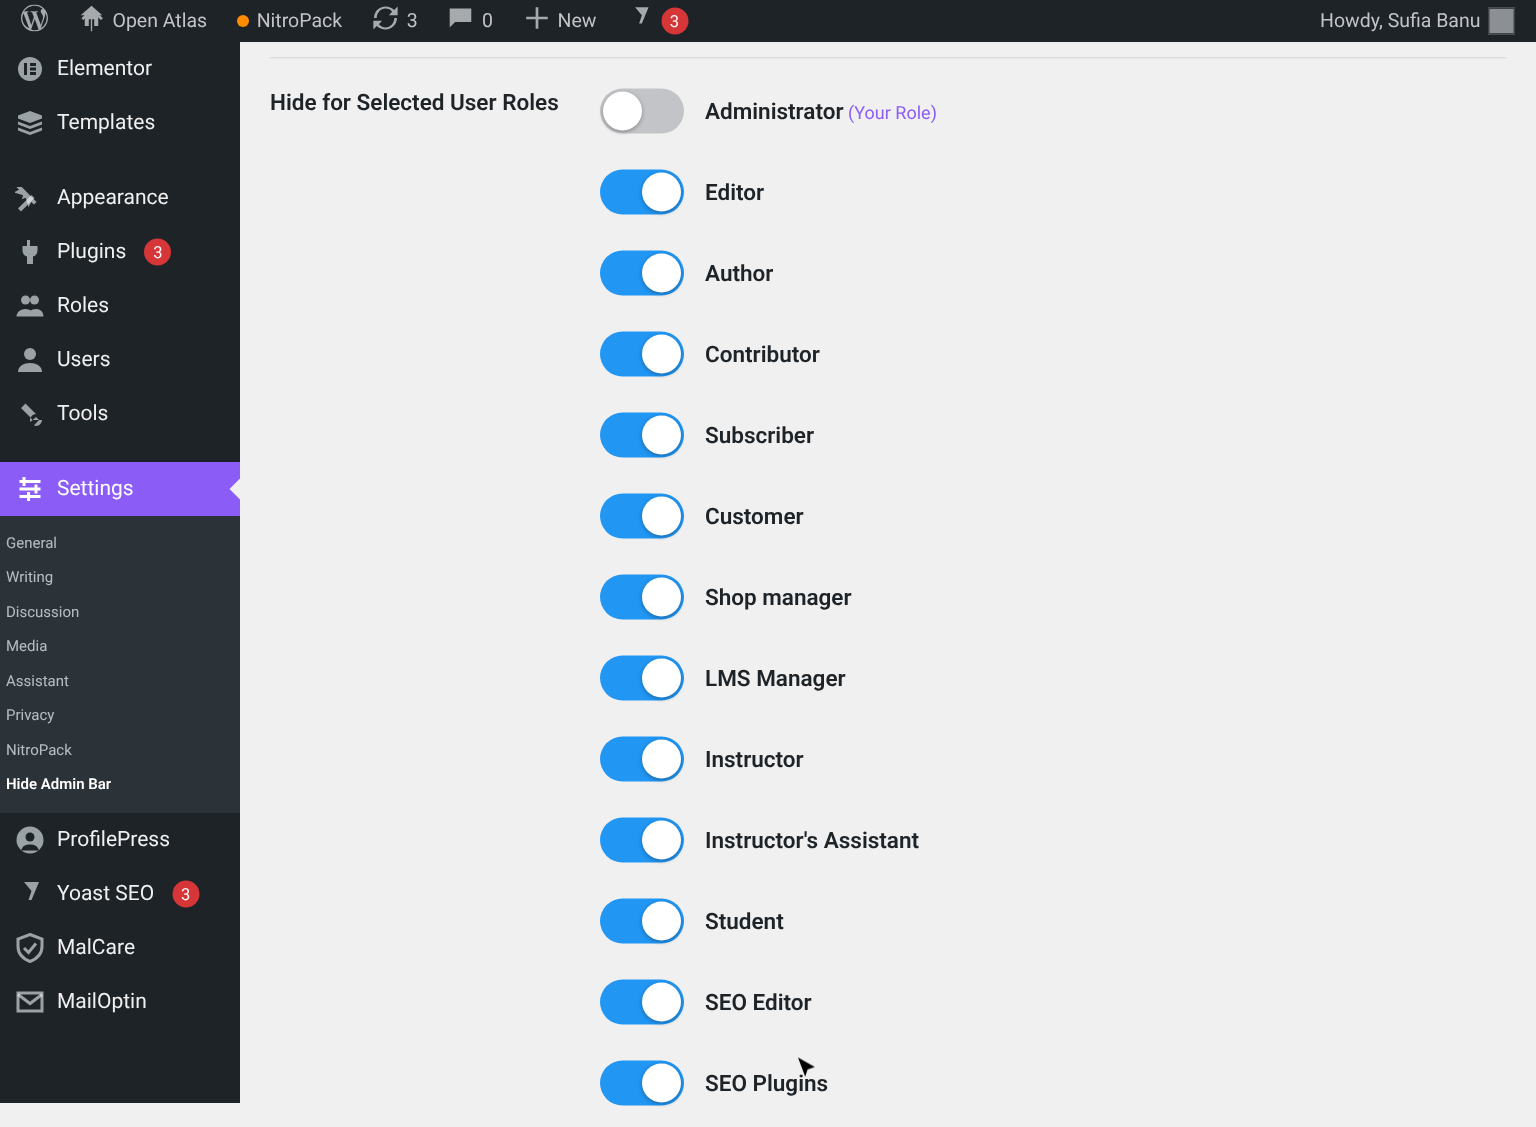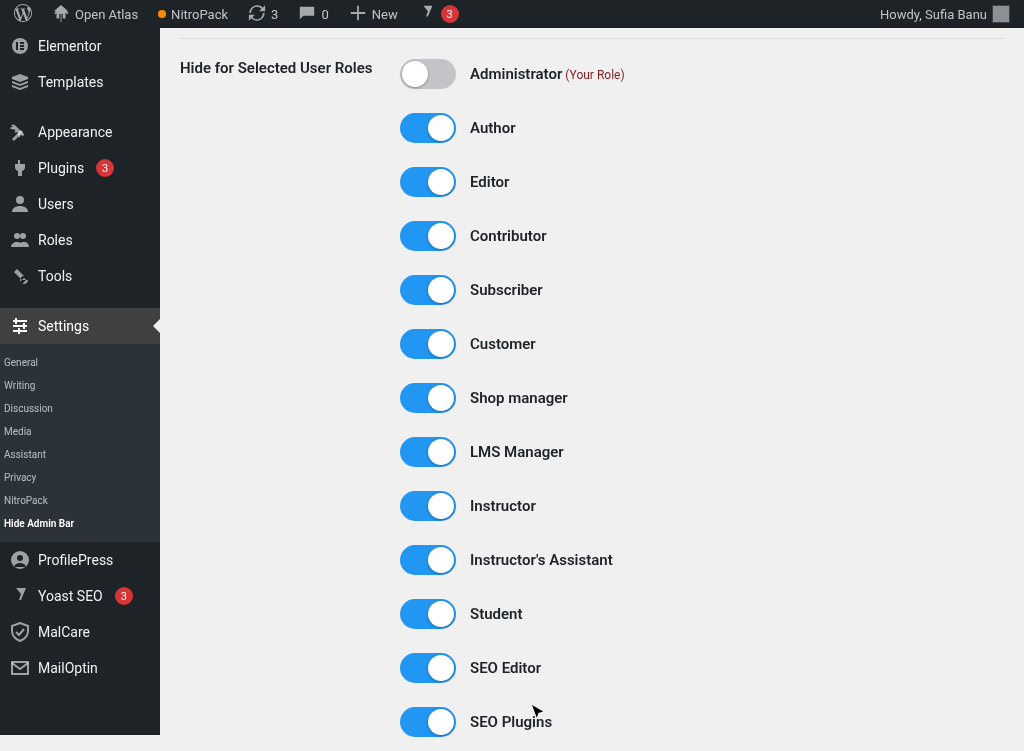--- a/index.html
+++ b/index.html
@@ -13,36 +13,36 @@
 .ab-icon svg { width: 18px; height: 18px; fill: #a7aaad; }
 .dot-orange { width: 8px; height: 8px; border-radius: 50%; background: #ff8c00; display: inline-block; }
 .red-badge { background: #d63638; color: #fff; border-radius: 10px; min-width: 18px; height: 18px; display: inline-flex; align-items: center; justify-content: center; font-size: 11px; padding: 0 5px; }
 .avatar { width: 18px; height: 18px; background: #8c8f94; display: inline-block; border: 1px solid #3c434a; }
 
 
 .sidebar { position: absolute; top: 28px; left: 0; bottom: 16px; width: 160px; background: #1d2327; color: #f0f0f1; font-size: 14px; overflow-y: auto; }
 .sidebar::-webkit-scrollbar { width: 0; }
 .menu-item { display: flex; align-items: center; gap: 8px; padding: 8px 10px; cursor: pointer; color: #f0f0f1; }
 .menu-item svg { width: 20px; height: 20px; fill: rgba(240,246,252,.6); flex-shrink: 0; }
-.menu-item.current { background: #404040; color: #fff; position: relative; }
+.menu-item.current { background: #8b5cf6; color: #fff; position: relative; }
 .menu-item.current svg { fill: #fff; }
 .menu-item.current::after { content: ""; position: absolute; right: -1px; top: 50%; margin-top: -8px; border: 8px solid transparent; border-right-color: #f0f0f1; }
 .submenu { background: #2c3338; padding: 7px 0; }
 .submenu-item { padding: 6px 4px; font-size: 10px; color: rgba(240,246,252,.7); cursor: pointer; }
 .submenu-item.current { color: #fff; font-weight: 600; }
 .badge-inline { background: #d63638; color: #fff; border-radius: 10px; min-width: 18px; height: 18px; display: inline-flex; align-items: center; justify-content: center; font-size: 11px; margin-left: 4px; padding: 0 5px; }
 
 
 .content { position: absolute; top: 28px; left: 160px; right: 0; bottom: 0; background: #f0f0f1; overflow-y: auto; padding: 10px 20px 40px 20px; border-radius: 12px; }
 .setting-row { display: flex; align-items: flex-start; padding-top: 20px; }
 .setting-label { width: 220px; font-weight: 600; font-size: 15px; color: #1d2327; padding-right: 10px; line-height: 1.3; }
 .setting-body { flex: 1; }
 .role-row { display: flex; align-items: center; gap: 14px; margin-bottom: 24px; }
 .role-label { font-size: 15px; color: #1d2327; font-weight: 600; }
-.role-note { font-size: 12px; color: #7f1d1d; font-weight: 400; }
+.role-note { font-size: 12px; color: #8b5cf6; font-weight: 400; }
 
 
 .toggle { width: 56px; height: 30px; border-radius: 15px; position: relative; cursor: pointer; flex-shrink: 0; }
 .toggle .knob { position: absolute; width: 26px; height: 26px; background: #fff; border-radius: 50%; top: 2px; box-shadow: 0 1px 3px rgba(0,0,0,.3); }
 .toggle.off { background: #c3c4c7; }
 .toggle.off .knob { left: 2px; }
 .toggle.on { background: #2196f3; }
 .toggle.on .knob { right: 2px; }
 
 hr.divider { border: none; border-top: 1px solid #dcdcde; margin-bottom: 0; }
@@ -131,32 +131,32 @@
     </div>
     <div class="menu-item">
       <svg viewBox="0 0 20 20">
         <path d="M12 2v4h3v3c0 2-1 3.5-3 4v5H8v-5c-2-.5-3-2-3-4V6h3V2h2v4h2V2h0z"></path>
       </svg>
       <span>Plugins</span>
       <span class="badge-inline">3</span>
     </div>
     <div class="menu-item">
       <svg viewBox="0 0 20 20">
-        <circle cx="10" cy="6" r="4"></circle>
-        <path d="M2 18c0-4 4-6 8-6s8 2 8 6H2z"></path>
-      </svg>
-      <span>Users</span>
-    </div>
-    <div class="menu-item">
-      <svg viewBox="0 0 20 20">
         <circle cx="7" cy="6" r="3"></circle>
         <circle cx="13" cy="6" r="3"></circle>
         <path d="M1 17c0-3 3-5 6-5s6 2 6 5H1zm7 0c0-3 3-5 6-5s5 2 5 5h-11z"></path>
       </svg>
       <span>Roles</span>
+    </div>
+    <div class="menu-item">
+      <svg viewBox="0 0 20 20">
+        <circle cx="10" cy="6" r="4"></circle>
+        <path d="M2 18c0-4 4-6 8-6s8 2 8 6H2z"></path>
+      </svg>
+      <span>Users</span>
     </div>
     <div class="menu-item">
       <svg viewBox="0 0 20 20">
         <path d="M14 2c2 0 4 2 4 4 0 .5-.1 1-.3 1.4L14 4l-2 2 3.4 3.7c-.4.2-.9.3-1.4.3-2 0-4-2-4-4L3 13l3 3 7-7c0 0 1 0 1-1s0-2 0-2z" transform="rotate(90 10 10)"></path>
       </svg>
       <span>Tools</span>
     </div>
     <div style="height: 14px;"></div>
     <div class="menu-item current">
       <svg viewBox="0 0 20 20">
@@ -218,27 +218,27 @@
         <div class="role-row">
           <div class="toggle off">
             <div class="knob"></div>
           </div>
           <span class="role-label">Administrator<span class="role-note"> (Your Role)</span></span>
         </div>
         <div class="role-row">
           <div class="toggle on">
             <div class="knob"></div>
           </div>
+          <span class="role-label">Editor</span>
+        </div>
+        <div class="role-row">
+          <div class="toggle on">
+            <div class="knob"></div>
+          </div>
           <span class="role-label">Author</span>
-        </div>
-        <div class="role-row">
-          <div class="toggle on">
-            <div class="knob"></div>
-          </div>
-          <span class="role-label">Editor</span>
         </div>
         <div class="role-row">
           <div class="toggle on">
             <div class="knob"></div>
           </div>
           <span class="role-label">Contributor</span>
         </div>
         <div class="role-row">
           <div class="toggle on">
             <div class="knob"></div>

